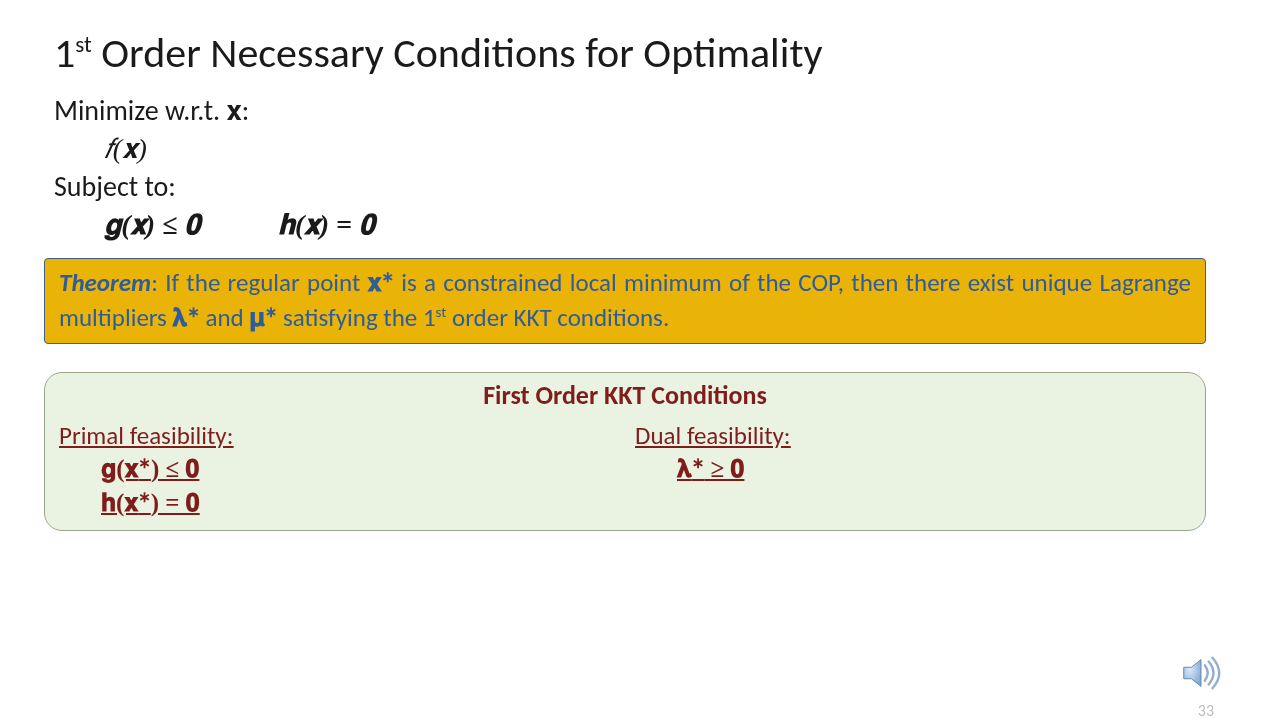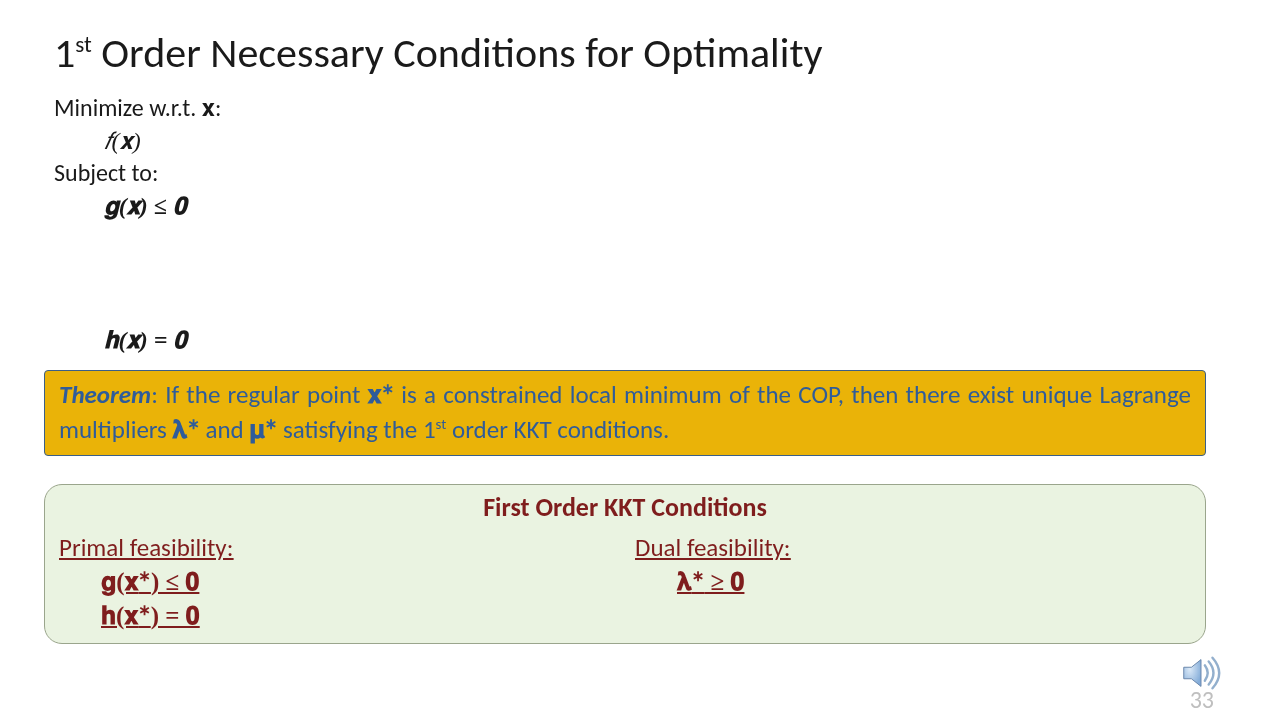--- a/index.html
+++ b/index.html
@@ -24,21 +24,21 @@
     font-weight: 400;
     margin: 0 0 14px 0;
     line-height: 1.2;
     color: #1a1a1a;
   }
   h1.title sup {
     font-size: 0.55em;
     vertical-align: super;
   }
   .problem {
-    font-size: 24px;
+    font-size: 28px;
     line-height: 1.35;
   }
   .problem .indent {
     padding-left: 50px;
   }
   .mathline {
     font-family: 'Cambria Math', 'Times New Roman', serif;
     white-space: nowrap;
     font-style: italic;
   }
@@ -87,36 +87,36 @@
   }
   .kkt-block .indent {
     padding-left: 42px;
     font-family: 'Cambria Math','Times New Roman', serif;
     font-weight: 700;
   }
   .kkt-block .indent .plain { font-weight: 400; }
   .page-num {
     position: absolute;
     right: 36px;
-    bottom: 6px;
-    font-size: 24px;
+    bottom: 0;
+    font-size: 16px;
     color: #bfbfbf;
   }
   .speaker-icon {
     position: absolute;
     right: 26px;
     bottom: 24px;
     width: 46px;
     height: 46px;
     opacity: 0.92;
   }
   sup.star { font-size: 0.6em; vertical-align: super; }
   sup.t { font-size: 0.6em; vertical-align: super; }
   sub.x { font-size: 0.65em; vertical-align: sub; }
-  .constraints-row { display: flex; gap: 102px; flex-direction: column; }
+  .constraints-row { display: flex; gap: 78px; }
   .stationary-left-offset { padding-left: 12px; }
   .comp-left-offset { padding-left: 8px; }
 </style>
 </head>
 <body>
 
 <div class="slide">
 
   <h1 class="title">
     1<sup>st</sup> <span>Order Necessary Conditions for Optimality</span>

